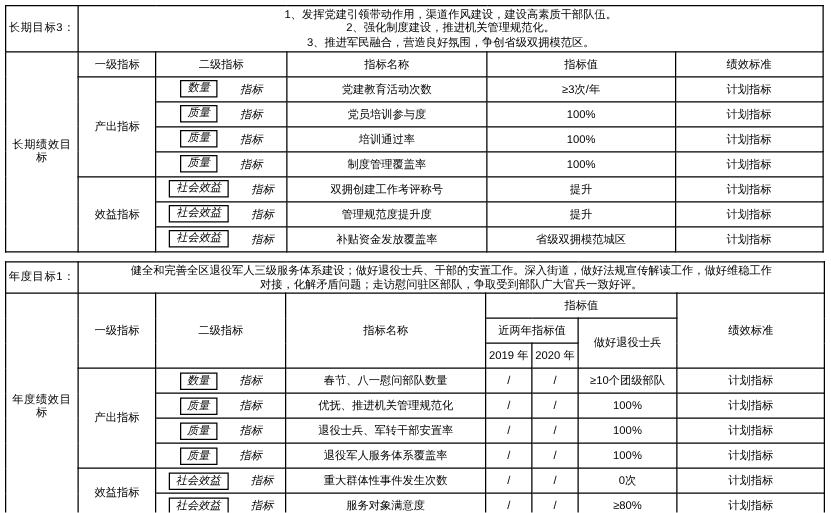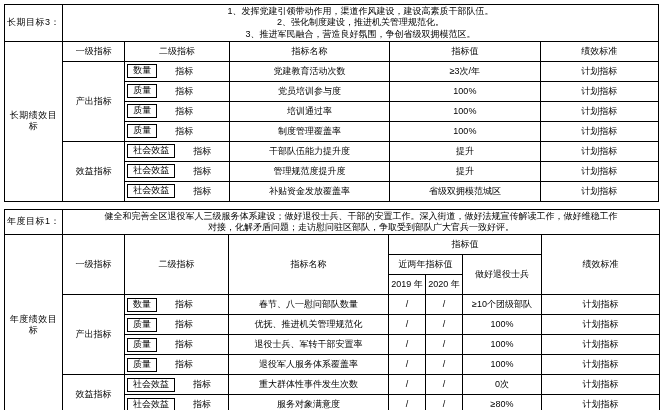--- a/index.html
+++ b/index.html
@@ -55,22 +55,23 @@
   td.hdr {
     font-size: 9px;
   }
   td.cat {
     font-size: 9px;
   }
   
   .tagcell {
     display: flex;
     align-items: center;
-    justify-content: flex-start;
+    justify-content: center;
     gap: 18px;
+    font-style: italic;
   }
   .tagbox {
     border: 1px solid #000000;
     padding: 0px 5px;
     font-size: 9px;
     line-height: 1.3;
     display: inline-block;
   }
   .tagword {
     font-size: 9px;
@@ -169,21 +170,21 @@
       </tr>
 
       <tr>
         <td class="cat" rowspan="3">效益指标</td>
         <td>
           <span class="tagcell">
             <span class="tagbox">社会效益</span>
             <span class="tagword">指标</span>
           </span>
         </td>
-        <td class="nm">干部队伍能力提升度</td>
+        <td class="nm">双拥创建工作考评称号</td>
         <td>提升</td>
         <td>计划指标</td>
       </tr>
       <tr>
         <td>
           <span class="tagcell">
             <span class="tagbox">社会效益</span>
             <span class="tagword">指标</span>
           </span>
         </td>

